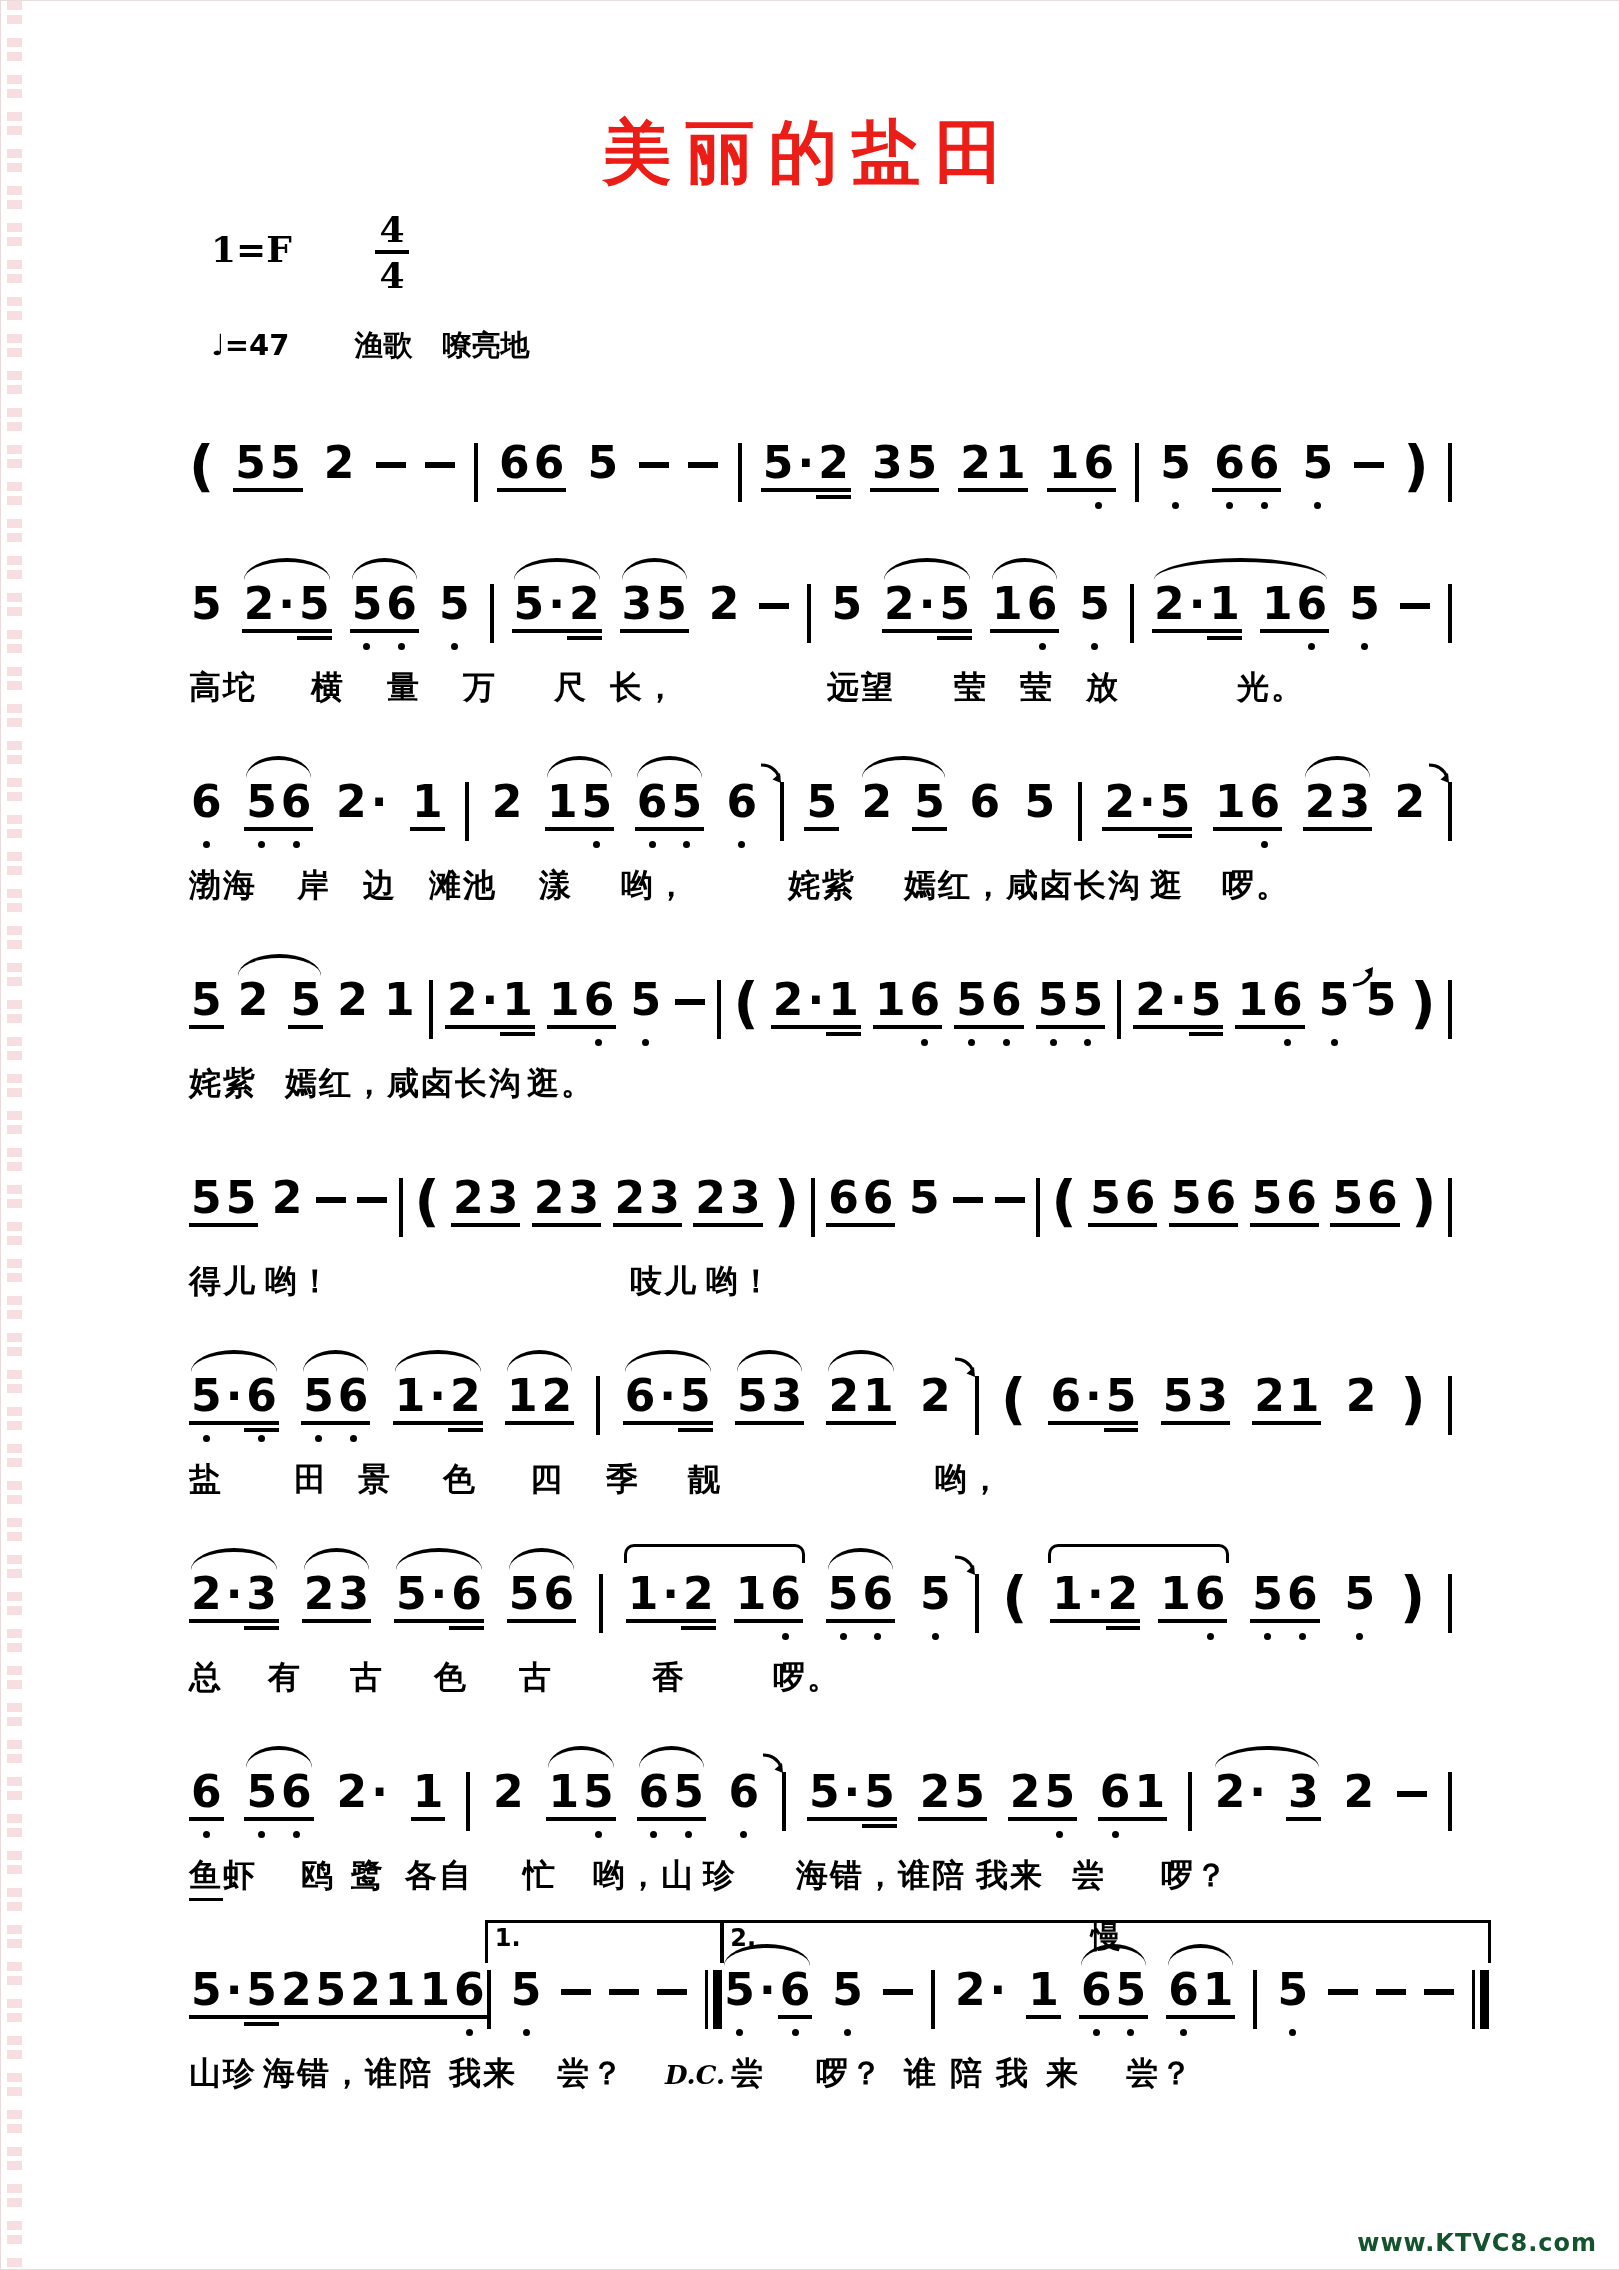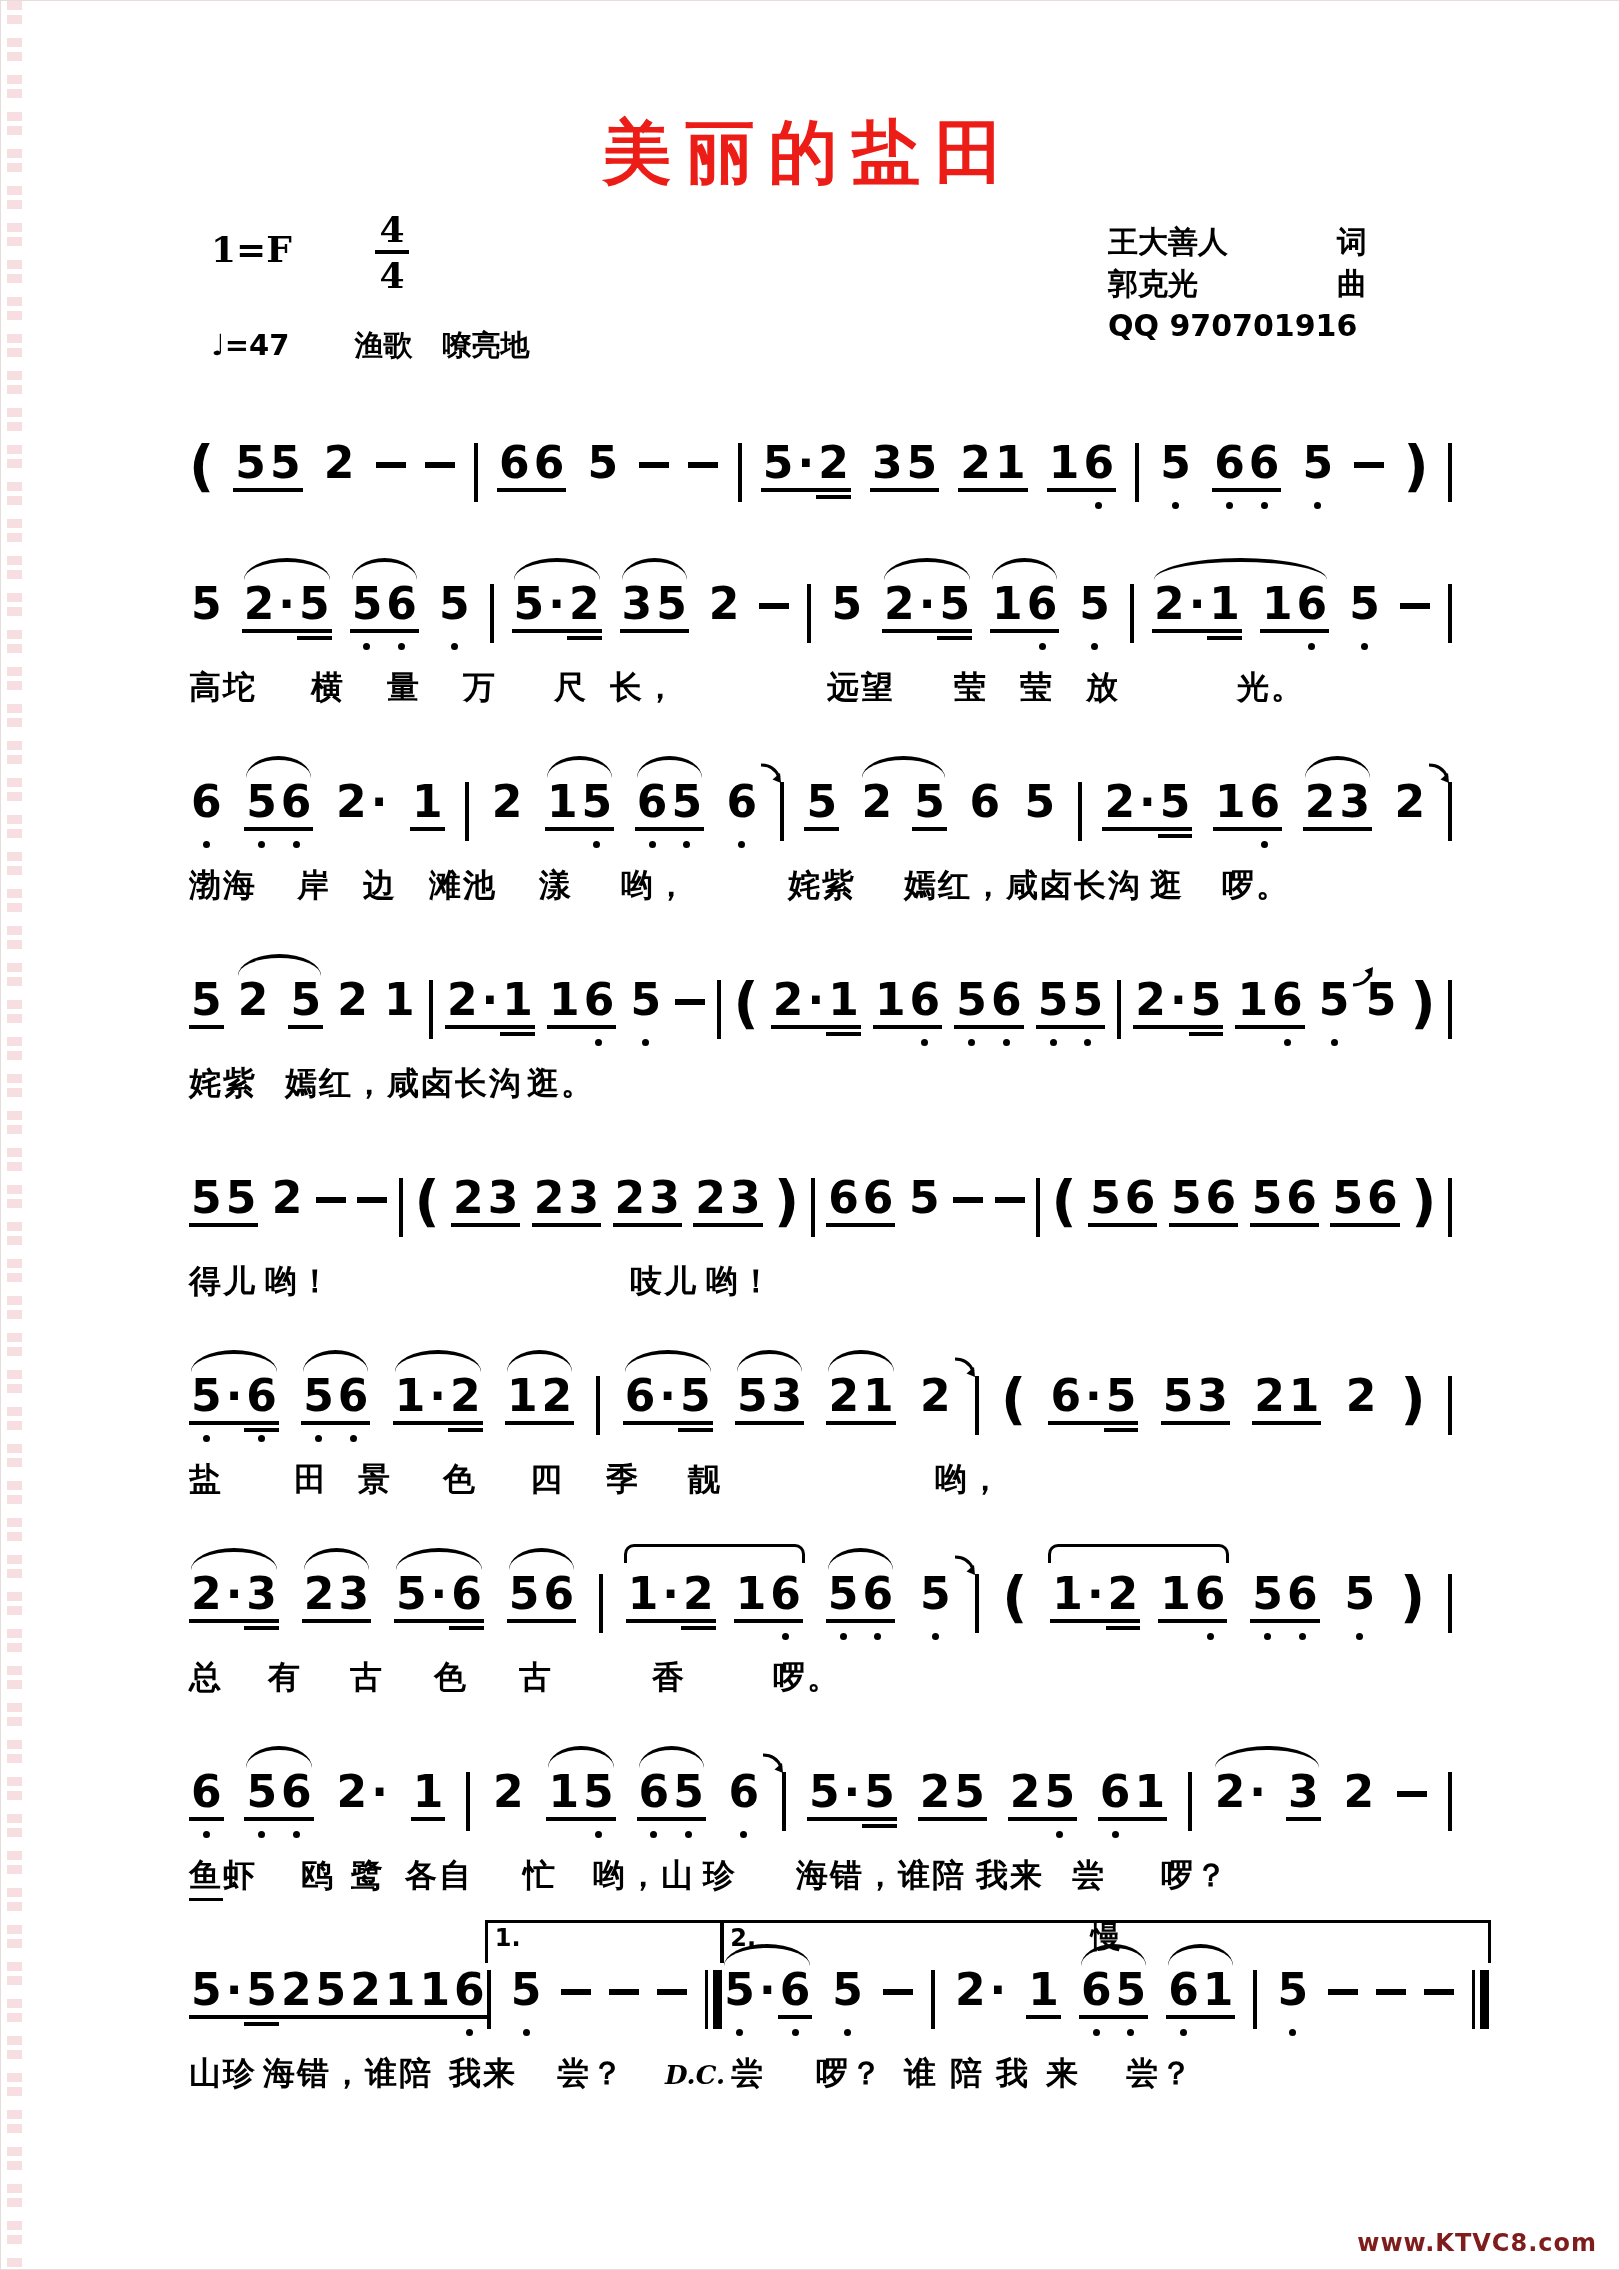--- a/index.html
+++ b/index.html
@@ -67,33 +67,20 @@
   <div class="title" style="color: rgb(236, 28, 23);">美丽的盐田</div>
 
   <div class="keysig">1=F</div>
 
   <div class="ts">
     <span class="tsn">4</span>
     <span class="tsline"></span>
     <span class="tsn">4</span>
   </div>
 
-  <div class="credits">
-    <div class="credit-line">
-      <span>王大善人</span>
-      <span>词</span>
-    </div>
-    <div class="credit-line">
-      <span>郭克光</span>
-      <span>曲</span>
-    </div>
-    <div class="credit-line">
-      <span>QQ 970701916</span>
-    </div>
-  </div>
 
   <div class="temporow">
     <span>♩=47</span>
     <span class="expr">渔歌 嘹亮地</span>
   </div>
 
   <div id="score">
       <div class="system nolyr">
         <div class="music">
           <span class="par">(</span>
@@ -1944,15 +1931,15 @@
           <span class="lsp" style="width: 12px;"></span>
           <span class="lpart">我</span>
           <span class="lsp" style="width: 16px;"></span>
           <span class="lpart">来</span>
           <span class="lsp" style="width: 46px;"></span>
           <span class="lpart">尝？</span>
         </div>
       </div>
     </div>
 
-  <div class="wm" style="color: #7f1d1d; margin-top: 17px;">www.KTVC8.com</div>
+  <div class="wm" style="color: #14532d; margin-top: 17px;">www.KTVC8.com</div>
 </div>
 
 
 </body></html>

